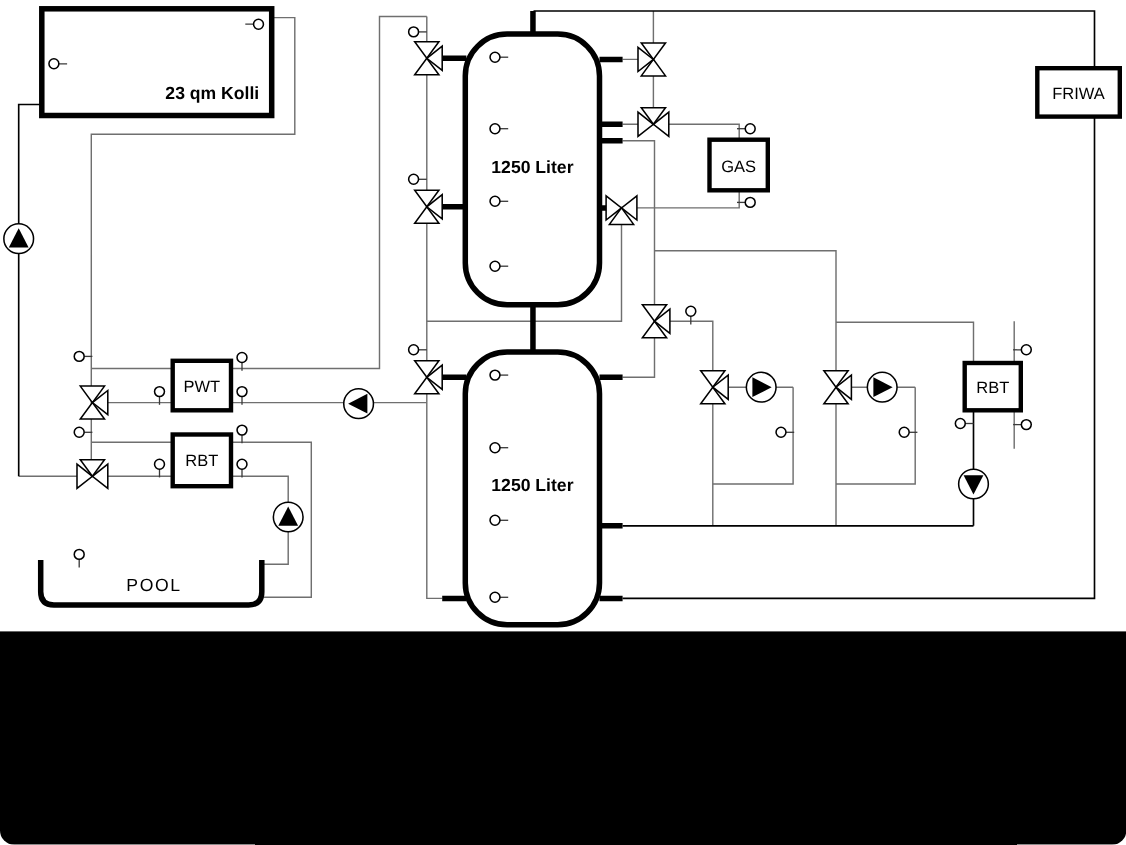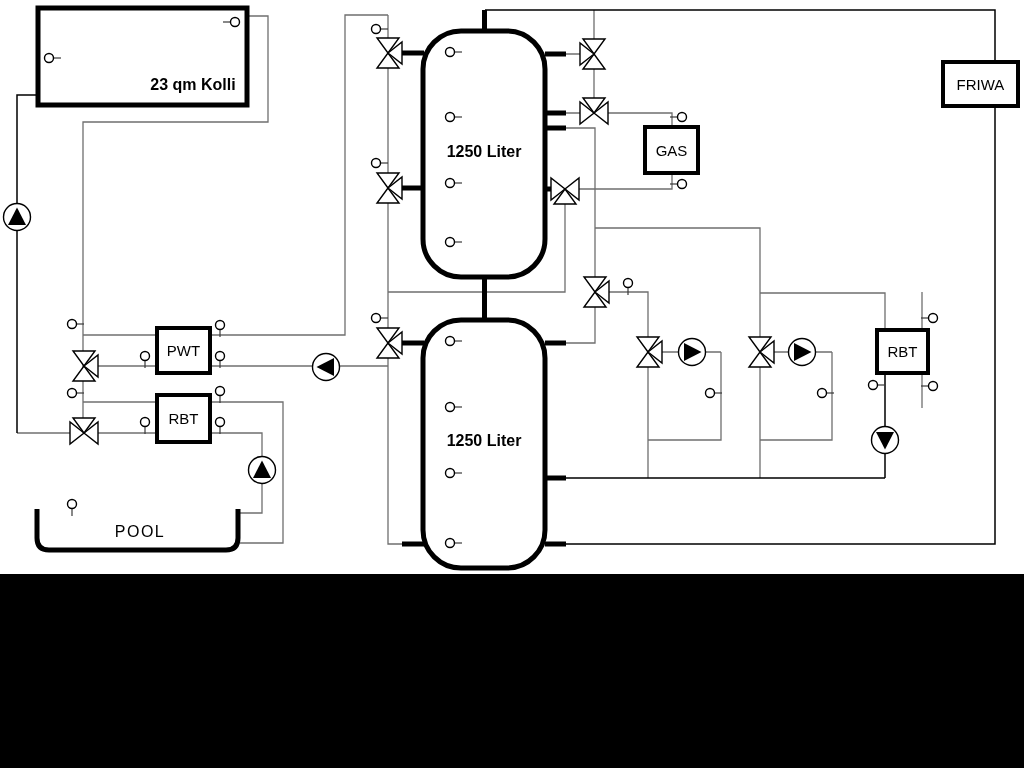--- a/index.html
+++ b/index.html
@@ -1,18 +1,19 @@
 <!DOCTYPE html>
 <html><head>
 <meta charset="utf-8">
 <style>
   html,body{margin:0;padding:0;background:#fff;}
   #stage{
     position:relative;width:1024px;height:768px;background:#ffffff;overflow:hidden;
     font-family:"Liberation Sans","DejaVu Sans",sans-serif;
+    border-radius:13px;
   }
   svg{position:absolute;left:0;top:0;}
   .pipe-gray{stroke:#6f6f6f;stroke-width:1.3;fill:none;}
   .pipe-black{stroke:#000;stroke-width:1.5;fill:none;}
   .stub{stroke:#000;stroke-width:5;fill:none;}
   .box{fill:#fff;stroke:#000;}
   .sym{fill:#fff;stroke:#000;stroke-width:1.4;}
   .sym-fill{fill:#000;stroke:none;}
   .lbl{fill:#000;font-family:"Liberation Sans","DejaVu Sans",sans-serif;}
   .lbl-bold{font-weight:700;font-size:16px;}

